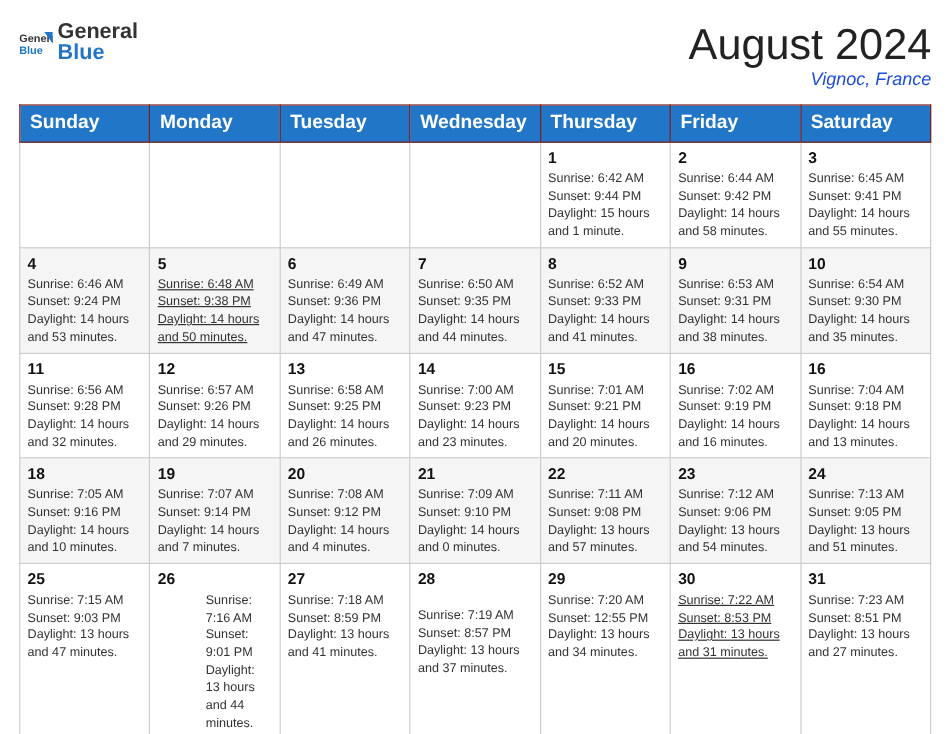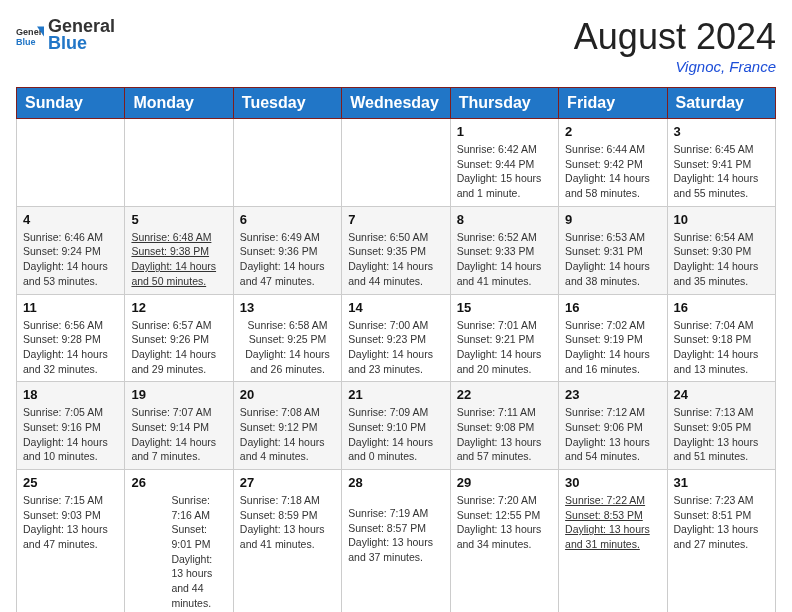--- a/index.html
+++ b/index.html
@@ -194,21 +194,21 @@
 Daylight: 14 hours and 32 minutes.</div>
         </td>
         <td>
           <div class="day-number">12</div>
           <div class="day-info" style="white-space: pre-line;">Sunrise: 6:57 AM
 Sunset: 9:26 PM
 Daylight: 14 hours and 29 minutes.</div>
         </td>
         <td>
           <div class="day-number">13</div>
-          <div class="day-info" style="white-space: pre-line; text-align: center;">Sunrise: 6:58 AM
+          <div class="day-info" style="white-space: pre-line;">Sunrise: 6:58 AM
 Sunset: 9:25 PM
 Daylight: 14 hours and 26 minutes.</div>
         </td>
         <td>
           <div class="day-number">14</div>
           <div class="day-info" style="white-space: pre-line;">Sunrise: 7:00 AM
 Sunset: 9:23 PM
 Daylight: 14 hours and 23 minutes.</div>
         </td>
         <td>

